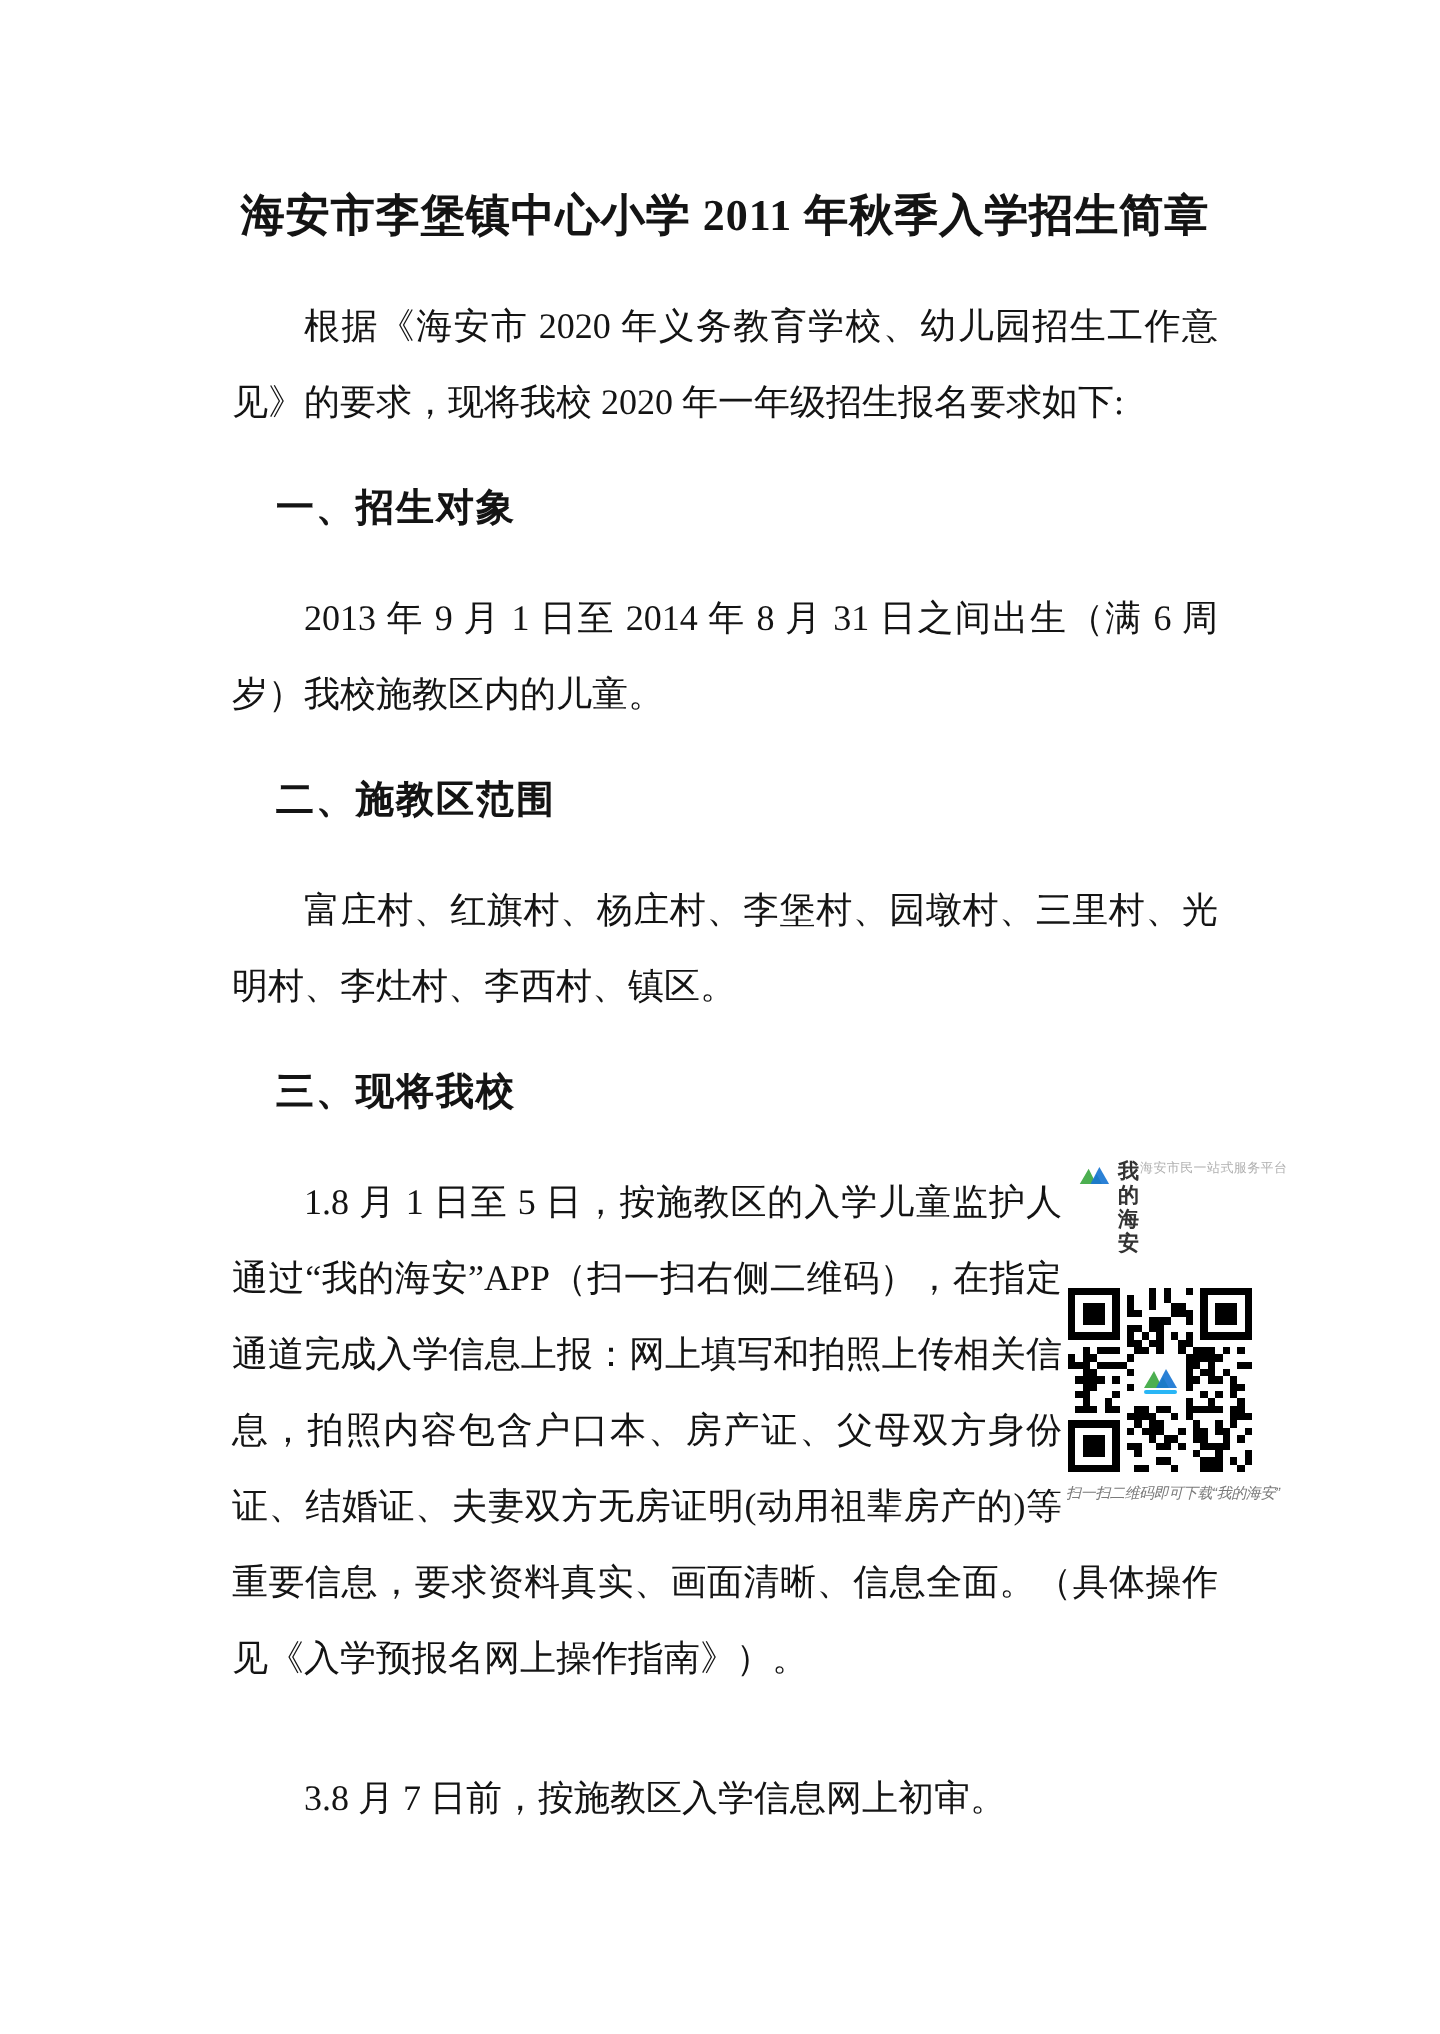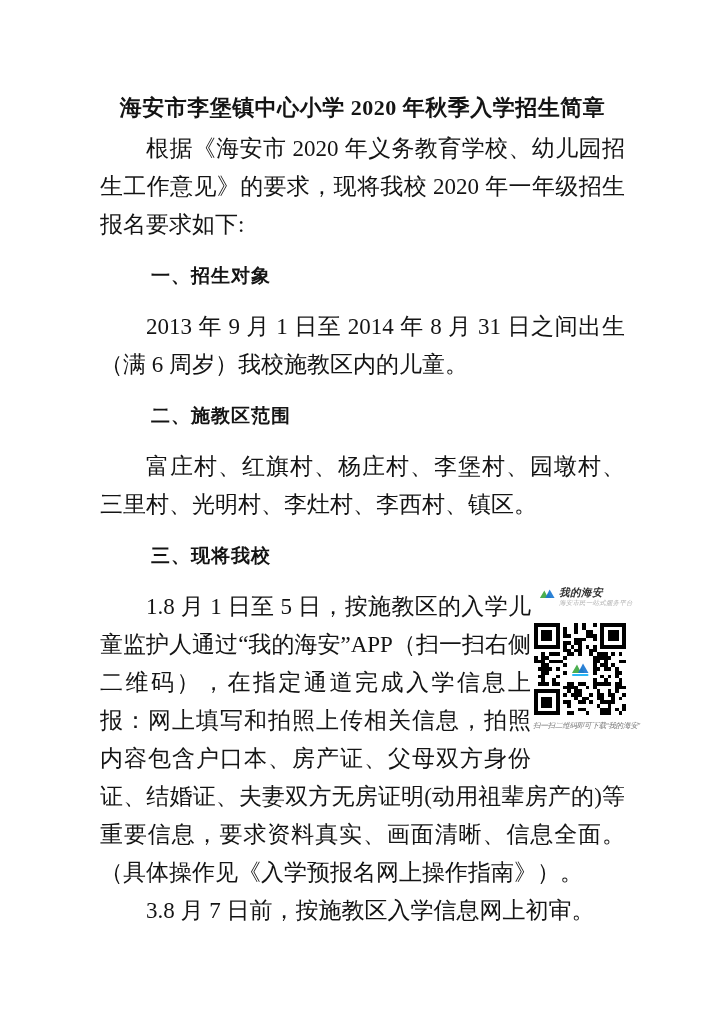--- a/index.html
+++ b/index.html
@@ -16,29 +16,29 @@
   .doc-title{
     font-size:22px;
     font-weight:bold;
     text-align:center;
     line-height:40px;
     margin:0 0 2px 0;
     letter-spacing:0.5px;
     white-space:nowrap;
   }
   .body-p{
-    margin:0;
-    font-size:23px;
+    margin:16px;
+    font-size:18px;
     line-height:38px;
     text-align:justify;
     text-justify:inter-ideograph;
     text-indent:2em;
   }
   .sec-heading{
-    margin:13px;
+    margin:0;
     font-size:19px;
     font-weight:bold;
     line-height:38px;
     text-indent:2em;
     letter-spacing:1px;
   }
   
   .qr-float{
     float:right;
     width:88px;
@@ -47,21 +47,21 @@
     position:relative;
   }
   .qr-inner{
     position:absolute;
     left:-4px;top:0;
     width:104px;
     font-family:"Liberation Sans","DejaVu Sans",sans-serif;
   }
   .qr-head{display:flex;align-items:flex-start;gap:4px;padding-left:6px;}
   .logo-mark{width:16px;height:13px;flex:0 0 auto;margin-top:1px;}
-  .logo-texts{display:flex;flex-direction:column;font-style:italic;}
+  .logo-texts{display:flex;flex-direction:row;}
   .app-name{font-size:10.5px;font-weight:bold;color:#333333;line-height:12px;letter-spacing:0.5px;}
   .app-tagline{font-size:6.5px;color:#b0b0b0;line-height:9px;white-space:nowrap;letter-spacing:0.2px;}
   .qr-box{position:relative;width:92px;height:92px;margin-top:16px;margin-left:1px;}
   .qr-box svg{display:block;}
   .qr-center-logo{
     position:absolute;left:34px;top:34px;
     width:24px;height:24px;
     background:#ffffff;border-radius:4px;
     display:flex;flex-direction:column;align-items:center;justify-content:center;
   }
@@ -75,21 +75,21 @@
     width:104px;
     font-style:italic;
   }
   .clearfix::after{content:"";display:block;clear:both;}
 </style>
 </head>
 <body>
 
 <div class="page">
 
-  <h1 class="doc-title">海安市李堡镇中心小学 2020 年秋季入学招生简章</h1>
+  <h1 class="doc-title">海安市李堡镇中心小学 2011 年秋季入学招生简章</h1>
 
   <p class="body-p">根据《海安市 2020 年义务教育学校、幼儿园招生工作意见》的要求，现将我校 2020 年一年级招生报名要求如下:</p>
 
   <h2 class="sec-heading">一、招生对象</h2>
   <p class="body-p">2013 年 9 月 1 日至 2014 年 8 月 31 日之间出生（满 6 周岁）我校施教区内的儿童。</p>
 
   <h2 class="sec-heading">二、施教区范围</h2>
   <p class="body-p">富庄村、红旗村、杨庄村、李堡村、园墩村、三里村、光明村、李灶村、李西村、镇区。</p>
 
   <h2 class="sec-heading">三、现将我校</h2>

